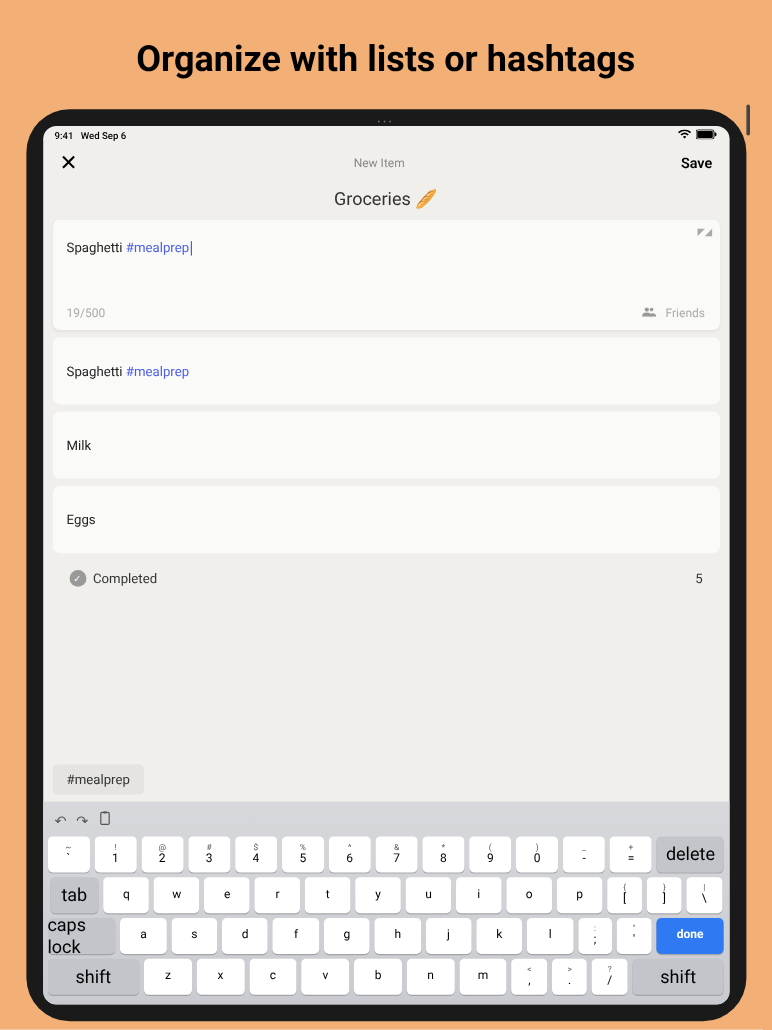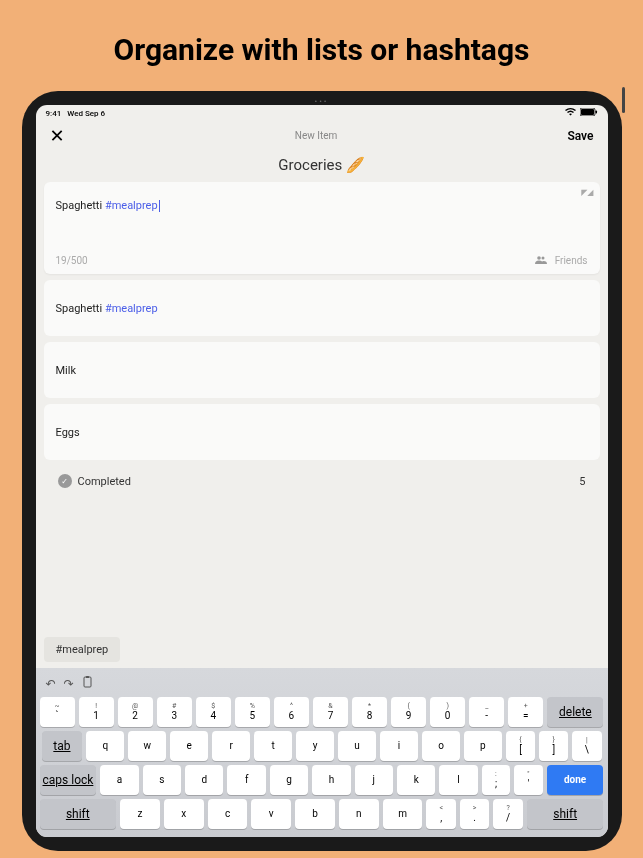--- a/index.html
+++ b/index.html
@@ -46,21 +46,21 @@
 .tag-chip { display: inline-block; background: #e5e4e0; padding: 6px 12px; border-radius: 4px; font-size: 11px; color: #333; }
 
 .keyboard { background: linear-gradient(#d6d8dc, #c9cbd0); padding: 4px; }
 .kb-toolbar { display: flex; align-items: center; gap: 8px; padding: 4px 6px 6px; font-size: 12px; color: #555; }
 .kb-tool { cursor: pointer; }
 .kb-row { display: flex; gap: 4px; margin-bottom: 4px; }
 .key { background: #fff; border-radius: 4px; box-shadow: 0 1px 0 rgba(0,0,0,0.2); display: flex; flex-direction: column; align-items: center; justify-content: center; position: relative; font-size: 13px; color: #000; cursor: pointer; flex: 1; height: 30px; }
 .key .top { font-size: 7px; color: #555; line-height: 1; }
 .key .main { font-size: 10px; line-height: 1.2; }
 .key.special { background: #c3c5ca; font-size: 10px; }
-.key.special .main { font-size: 12px; text-decoration: underline; }
+.key.special .main { font-size: 15px; }
 .key.wide { flex: 1.6; }
 .key.done { background: #2f7af3; color: #fff; font-weight: bold; }
 .key.done .main { font-size: 10px; color: #fff; }
 .row2 { padding: 0 2px; }
 .row3 { }
 .row4 .shift-key { flex: 2; }
 </style>
 </head>
 <body>
 

